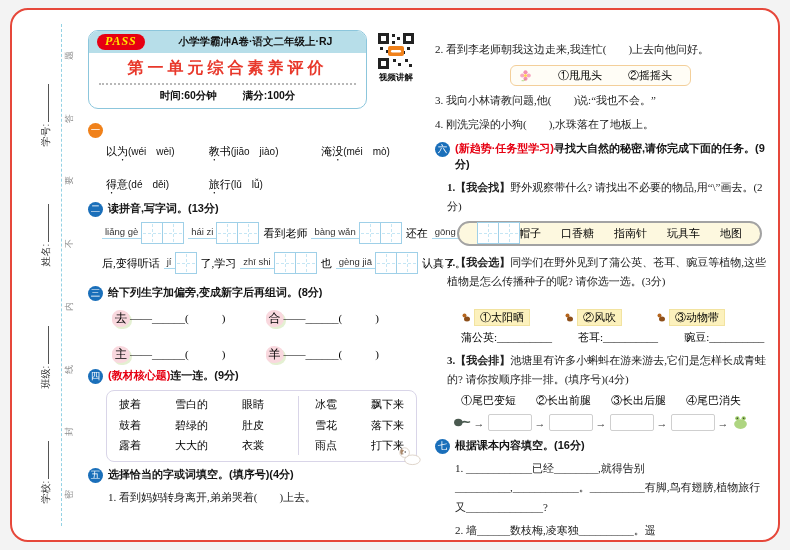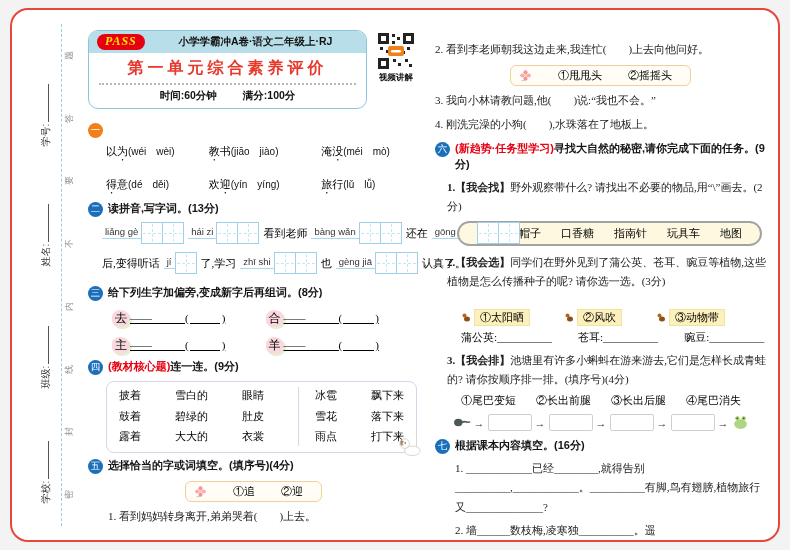--- a/index.html
+++ b/index.html
@@ -51,21 +51,21 @@
   .q2line{display:flex;align-items:flex-end;gap:4px;padding-left:14px;margin:2px 0 6px 0;flex-wrap:nowrap;}
   .pgroup{display:inline-flex;align-items:center;}
   .py2{font-size:9.5px;color:#333;border-bottom:1px solid #a8d8ee;padding:0 3px 1px 3px;margin-bottom:1px;white-space:nowrap;}
   .tians{display:flex;}
   .tian{position:relative;width:22px;height:22px;border:1px solid #9fd0e8;background:#fff;box-sizing:border-box;}
   .tian + .tian{margin-left:-1px;}
   .tian::before{content:"";position:absolute;left:1px;right:1px;top:50%;border-top:1px dashed #c5e6f4;}
   .tian::after{content:"";position:absolute;top:1px;bottom:1px;left:50%;border-left:1px dashed #c5e6f4;}
   .q2t{font-family:"Liberation Serif",serif;font-size:11px;padding-bottom:3px;white-space:nowrap;}
   
-  .q3grid{display:grid;grid-template-columns:1fr 1fr;row-gap:8px;padding:4px 0 0 24px;text-decoration:underline;}
+  .q3grid{display:grid;grid-template-columns:1fr 1fr;row-gap:17px;padding:4px 0 0 24px;}
   .zi-hl{display:inline-block;background:#f9d8de;border-radius:50% 60% 55% 45%;padding:0 3px;
     font-family:"Liberation Serif",serif;font-size:12px;box-shadow:2px 2px 0 #e4f0d2;}
   .q3tail{font-family:"Liberation Serif",serif;font-size:11px;}
   
   .q4box{position:relative;border:1px solid #d9d5e8;border-radius:8px;margin:3px 2px 0 18px;padding:5px 12px 6px 12px;}
   .q4flex{display:flex;justify-content:space-between;}
   .q4col{display:flex;flex-direction:column;gap:3px;font-family:"Liberation Serif",serif;font-size:11px;line-height:1.6;}
   .q4col.dv{border-left:1px solid #d9d5e8;padding-left:16px;}
   .puppy{position:absolute;right:-6px;bottom:-5px;}
   
@@ -152,21 +152,20 @@
     </div>
 
     <div class="qrow">
       <span class="badge b-orange">一</span>
     </div>
     <div class="q1grid">
       <span class="q1item"><span class="w"><span>以</span><span class="dotc">为</span><span></span></span><span class="pych">(wéi　wèi)</span></span>
       <span class="q1item"><span class="w"><span></span><span class="dotc">教</span><span>书</span></span><span class="pych">(jiāo　jiào)</span></span>
       <span class="q1item"><span class="w"><span>淹</span><span class="dotc">没</span><span></span></span><span class="pych">(méi　mò)</span></span>
       <span class="q1item"><span class="w"><span></span><span class="dotc">得</span><span>意</span></span><span class="pych">(dé　děi)</span></span>
-      <span class="q1item"><span class="w"><span>欢</span><span class="dotc">迎</span><span></span></span><span class="pych">(yín　yíng)</span></span>
       <span class="q1item"><span class="w"><span></span><span class="dotc">旅</span><span>行</span></span><span class="pych">(lǔ　lǚ)</span></span>
     </div>
 
     <div class="qrow">
       <span class="badge b-blue">二</span>
       <span class="stem">读拼音,写字词。(13分)</span>
     </div>
     <div class="q2line">
       <span class="pgroup">
               <span class="py2">liǎng  gè</span>
@@ -274,32 +273,20 @@
         <circle cx="11" cy="14" r="8" fill="#fff" stroke="#c9b8a8"></circle>
         <path d="M5 8 Q2 14 6 18 Q8 12 10 10 Z" fill="#a9876a"></path>
         <circle cx="12" cy="13" r="1.3" fill="#444"></circle>
               <circle cx="8" cy="16" r="1.1" fill="#7a5c44"></circle>
       </svg>
     </div>
 
     <div class="qrow">
       <span class="badge b-blue">五</span>
       <span class="stem">选择恰当的字或词填空。(填序号)(4分)</span>
-    </div>
-    <div class="optbox">
-      <svg width="13" height="13" viewBox="0 0 20 20">
-        <circle cx="10" cy="5" r="3.2" fill="#f48fb1"></circle>
-              <circle cx="5" cy="10" r="3.2" fill="#f8a8c2"></circle>
-        <circle cx="15" cy="10" r="3.2" fill="#f8a8c2"></circle>
-              <circle cx="10" cy="15" r="3.2" fill="#f48fb1"></circle>
-        <circle cx="10" cy="10" r="2.4" fill="#ffd54f"></circle>
-              <path d="M10 16 Q7 19 4 18" stroke="#8bc34a" fill="none"></path>
-      </svg>
-      <span>①追</span>
-      <span>②迎</span>
     </div>
     <div class="kitem indent">1. 看到妈妈转身离开,弟弟哭着(　　)上去。</div>
 
    </div>
 
    <div class="page right">
 
     <div class="kitem">2. 看到李老师朝我这边走来,我连忙(　　)上去向他问好。</div>
     <div class="optbox">
       <svg width="13" height="13" viewBox="0 0 20 20">

